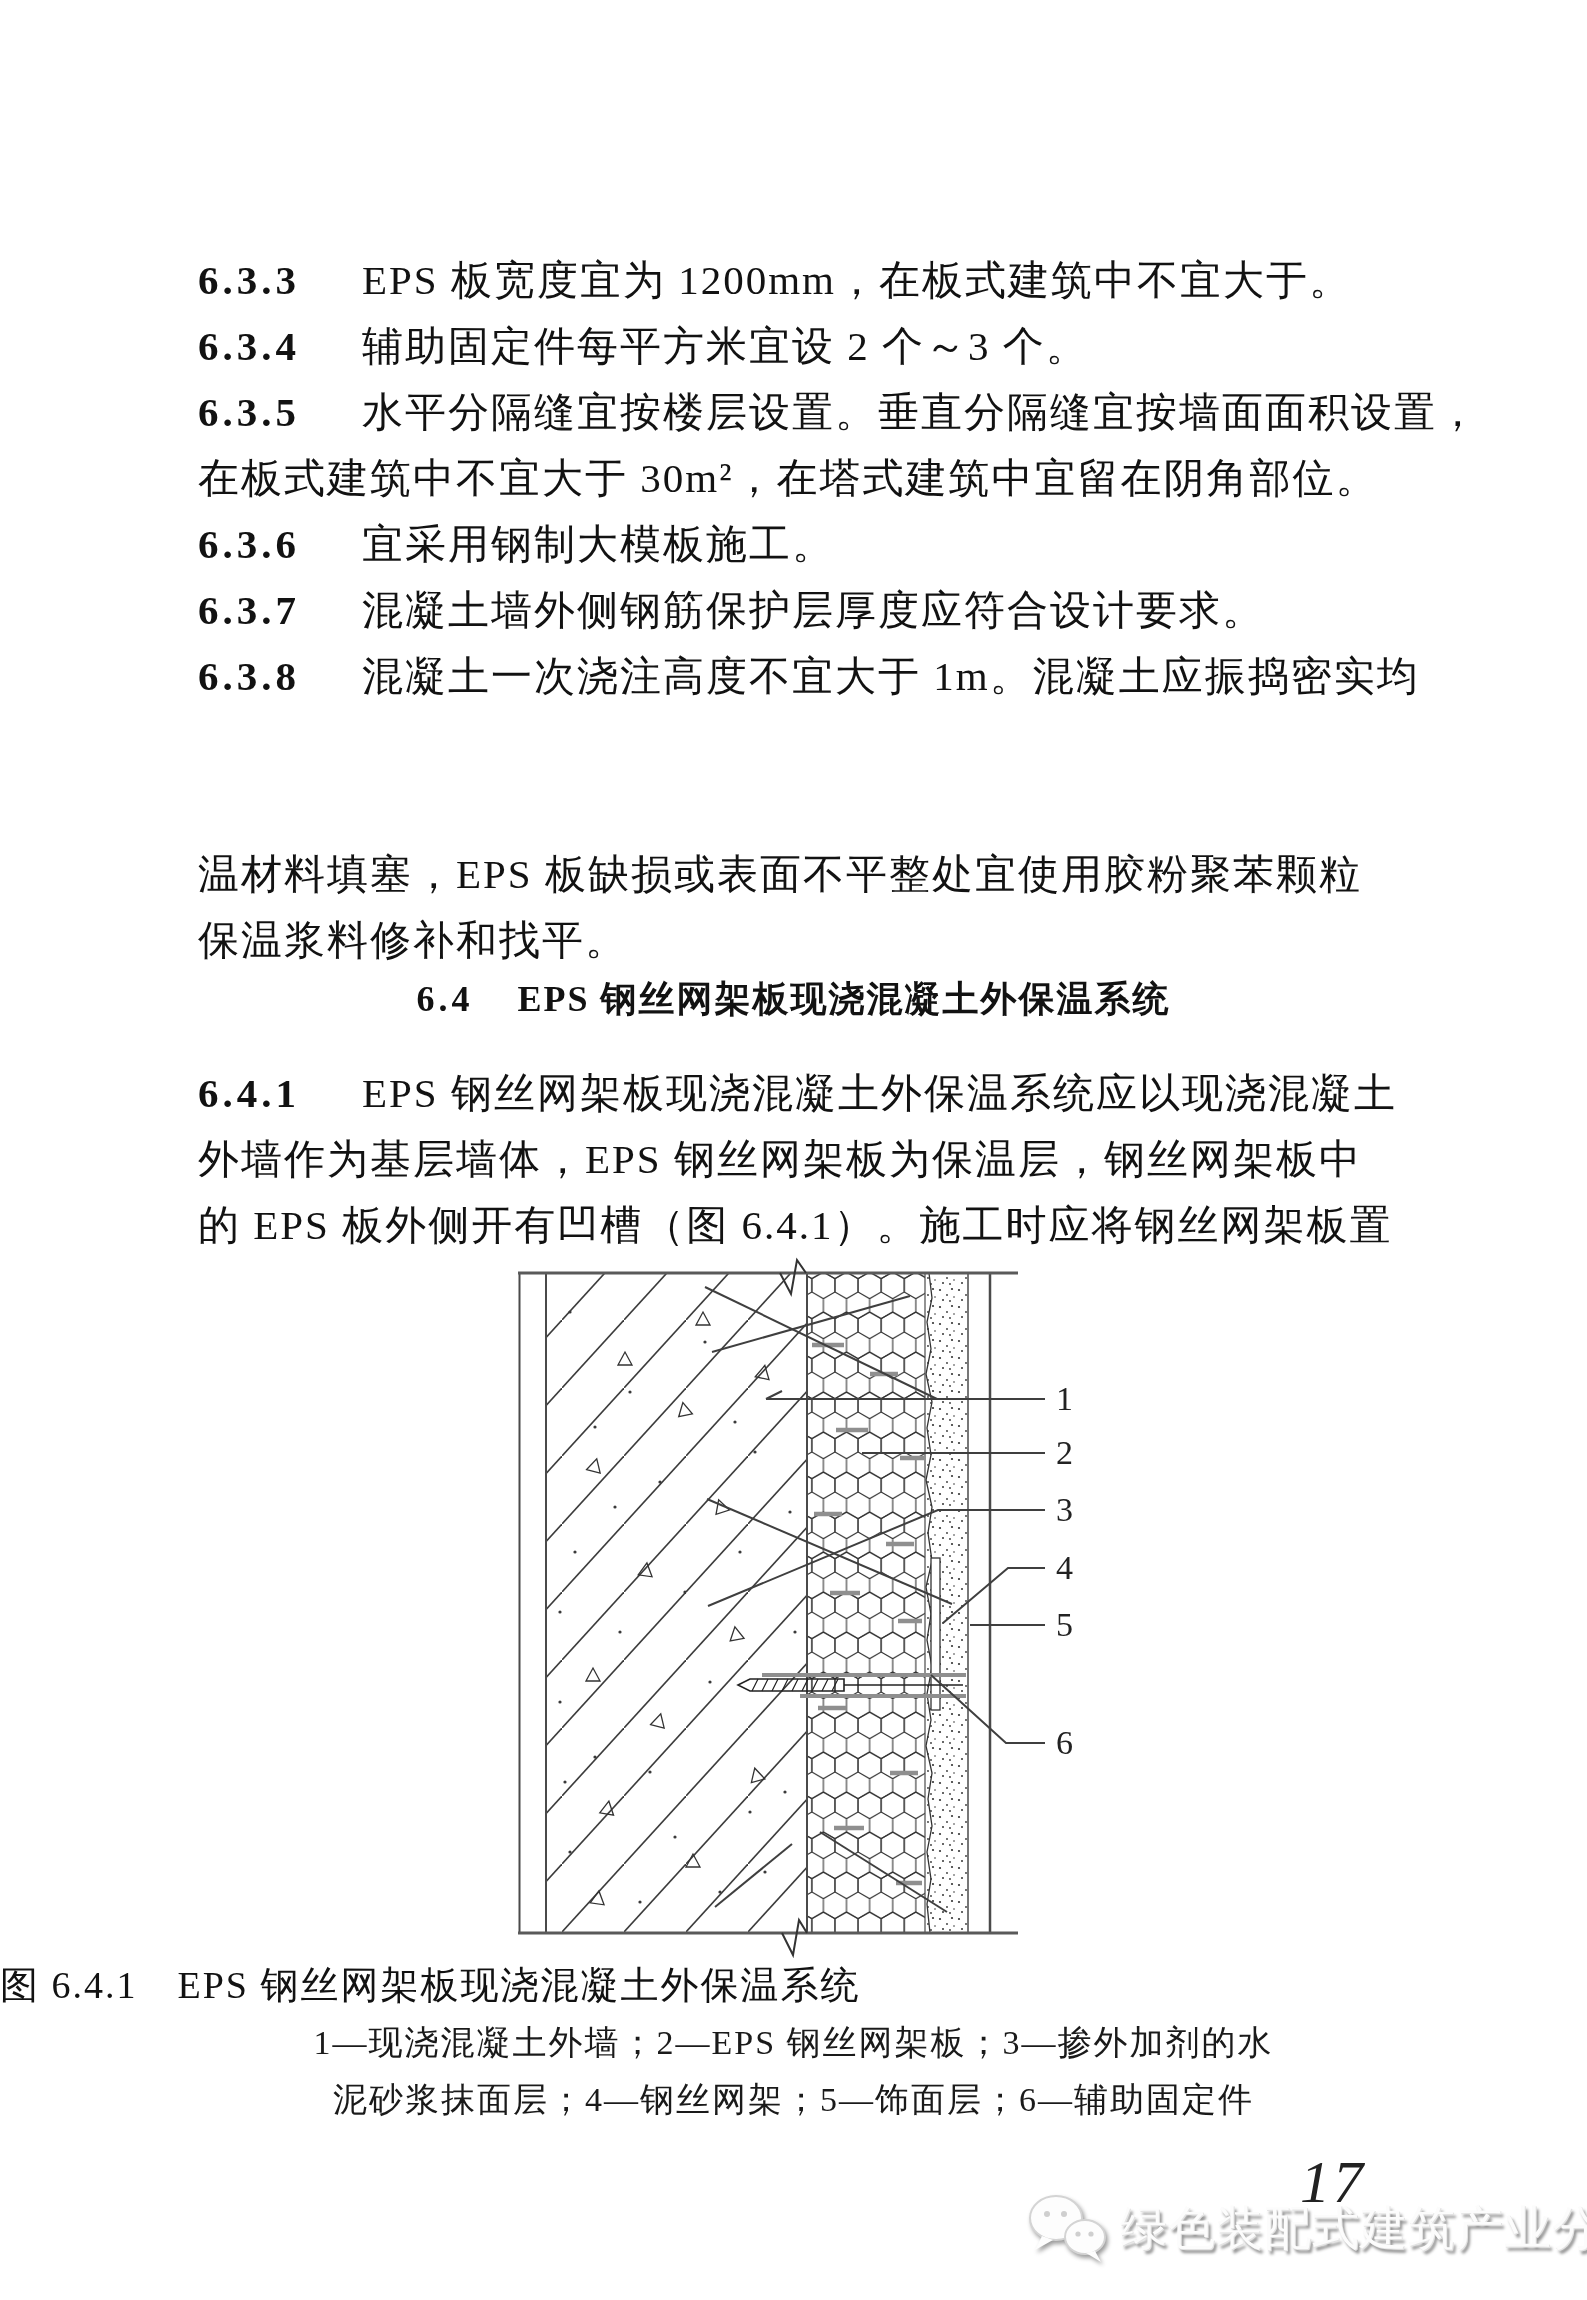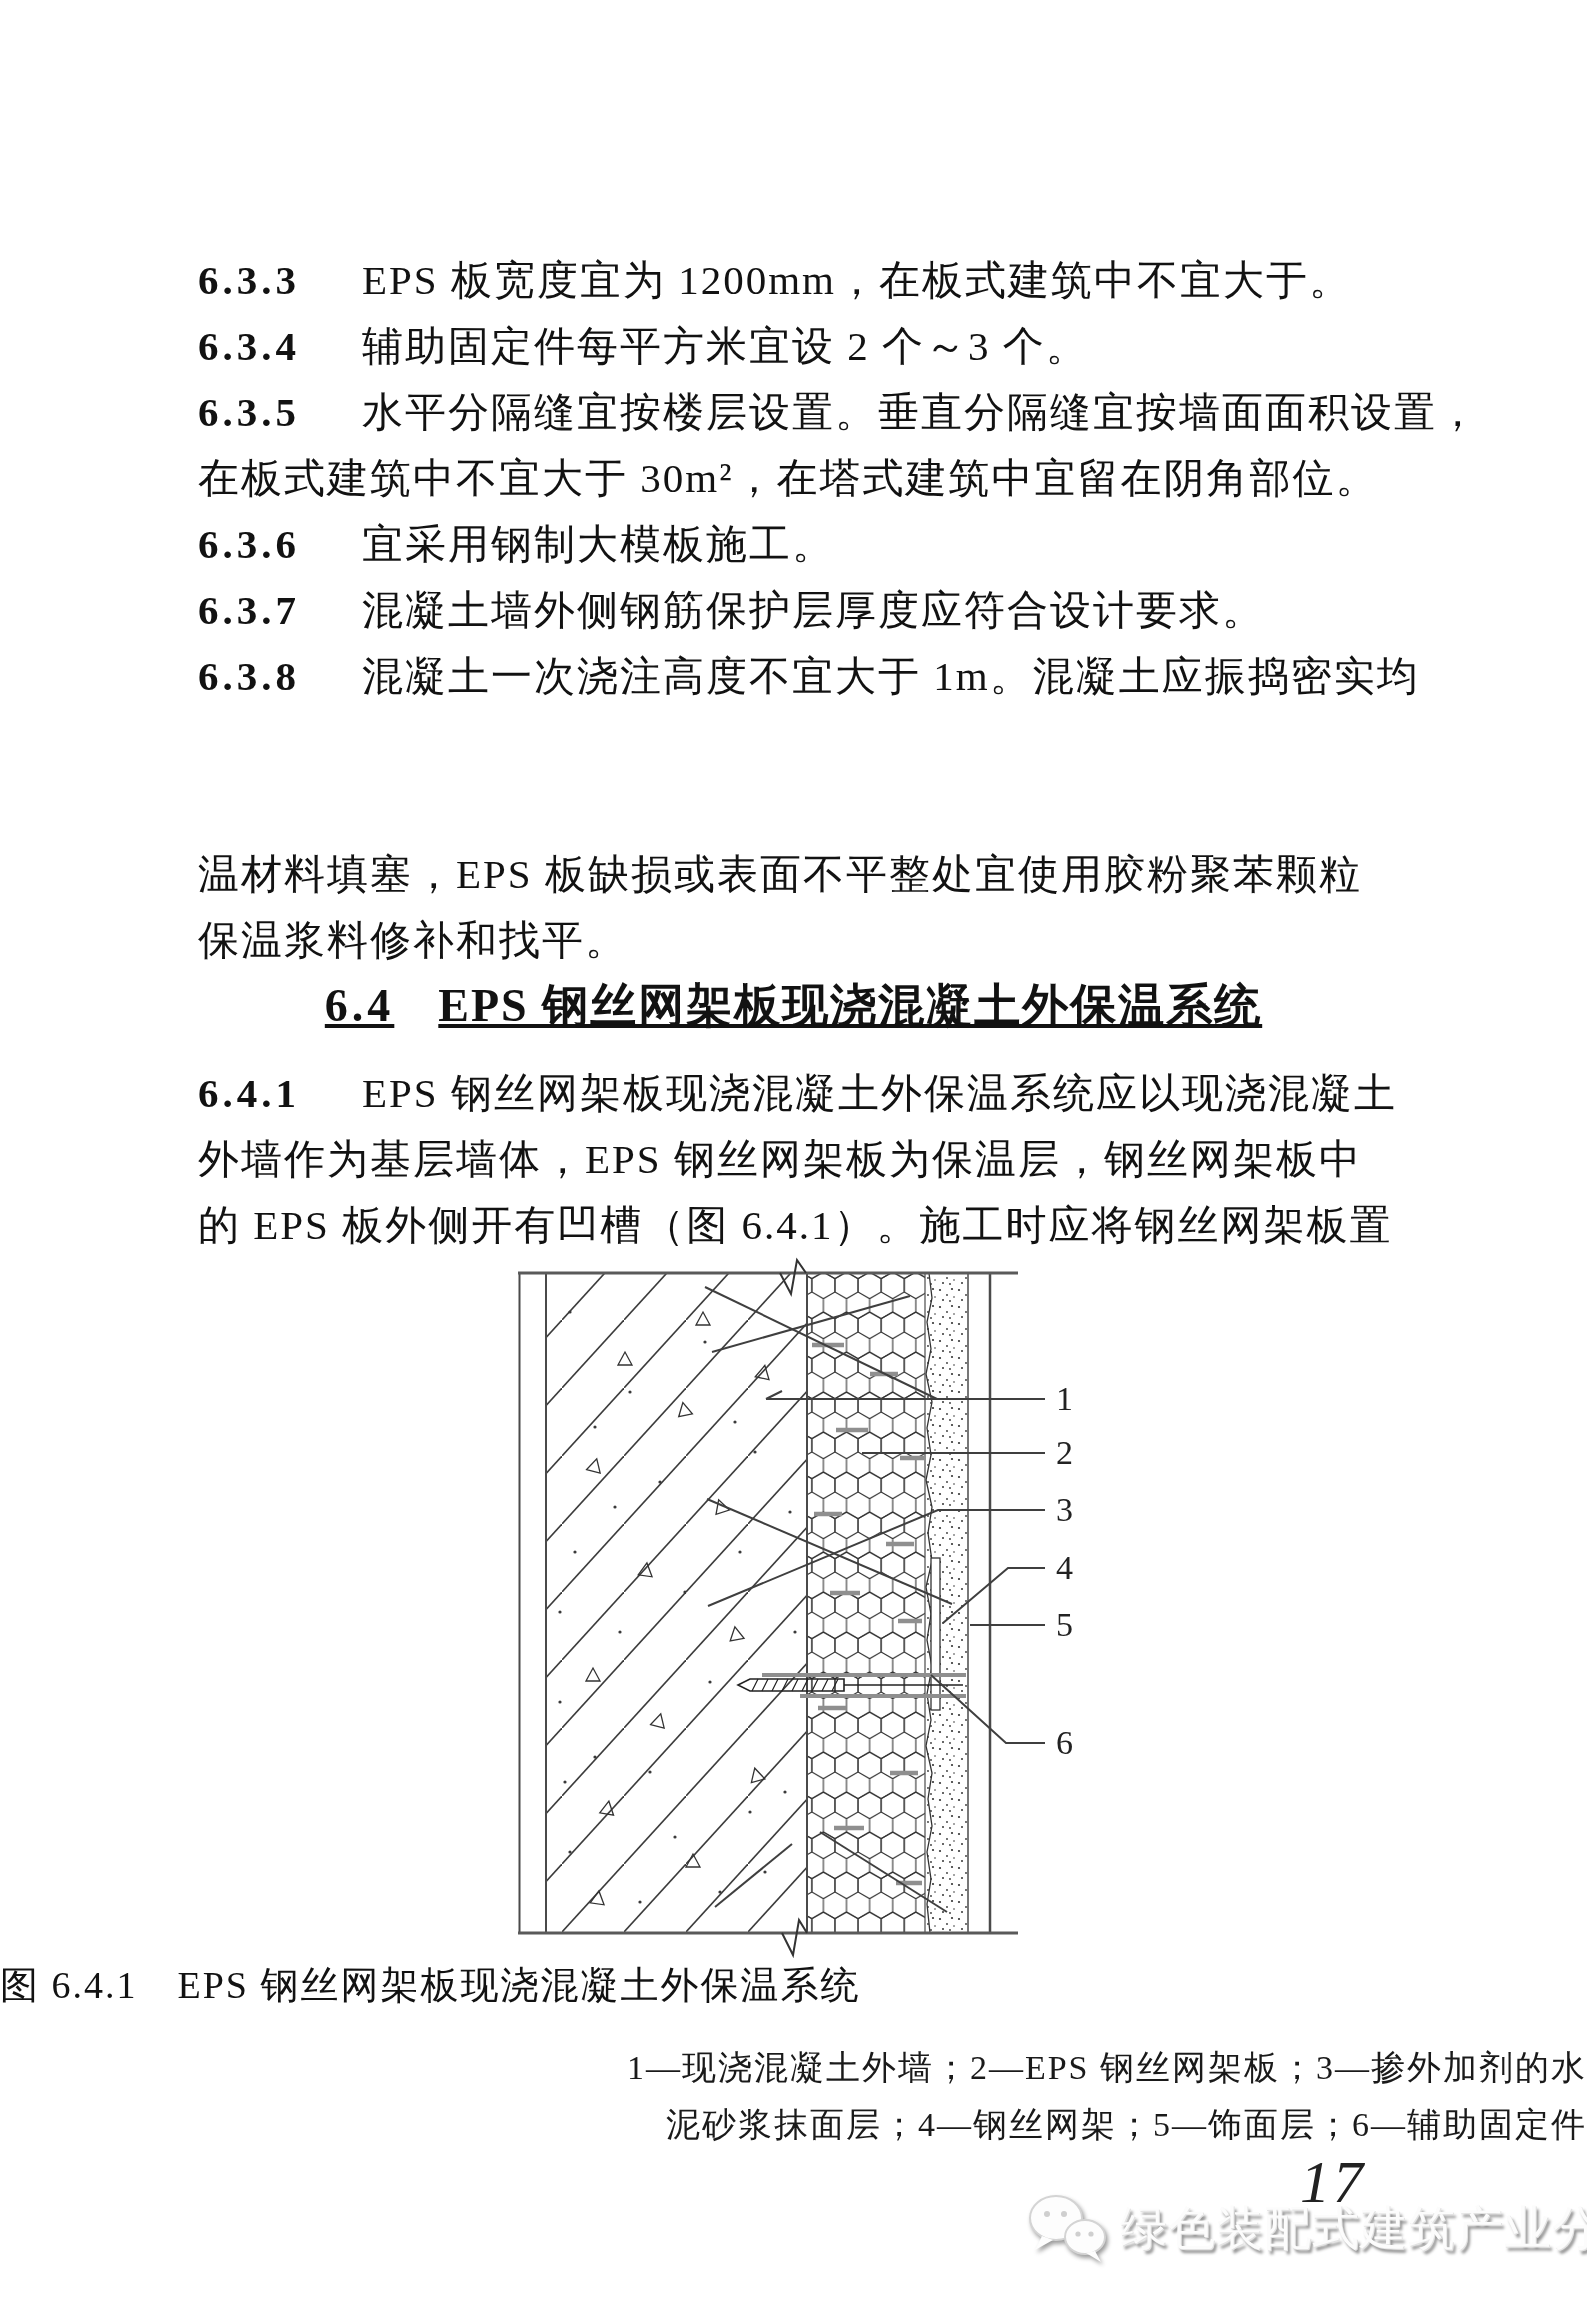--- a/index.html
+++ b/index.html
@@ -7,32 +7,32 @@
     position:relative; width:1587px; height:2300px; background:#ffffff;
     font-family:"Liberation Serif","DejaVu Serif",serif; color:#121212; overflow:hidden;
   }
   .bline{
     position:absolute; left:198px; width:1260px; font-size:41px; line-height:50px;
     letter-spacing:2px; white-space:pre;
   }
   .bline .cnum{font-weight:bold; margin-right:62px; letter-spacing:4px;}
   .bline .cnum:empty{margin-right:0;}
   .h64{
-    position:absolute; left:0; width:1587px; text-align:center; font-size:46px;
-    font-weight:bold; letter-spacing:2px; white-space:pre;text-decoration:underline;
+    position:absolute; left:0; width:1587px; text-align:center; font-size:36px;
+    font-weight:bold; letter-spacing:2px; white-space:pre;
   }
   .h64 .hnum{margin-right:44px; letter-spacing:4px;}
   .fig{position:absolute; left:500px; top:1252px;}
   .figcaption{
     position:absolute; left:0; width:1587px; font-size:38px;
     letter-spacing:2px; white-space:pre;
   }
   .figlegend{
-    position:absolute; left:0; width:1587px; text-align:right; font-size:34px;
-    letter-spacing:2px; white-space:pre; color:#1a1a1a;margin-top:25px;
+    position:absolute; left:0; width:1587px; text-align:center; font-size:34px;
+    letter-spacing:2px; white-space:pre; color:#1a1a1a;
   }
   .pageno{
     position:absolute; left:1300px; top:2148px; font-size:60px; font-style:italic;
     letter-spacing:3px; color:#222;
   }
   .watermark{
     position:absolute; left:1028px; top:2192px; display:flex; align-items:center;
   }
   .wm-icon{filter:drop-shadow(2px 3px 2px #9a9a9a); margin-right:10px;}
   .wm-text{

